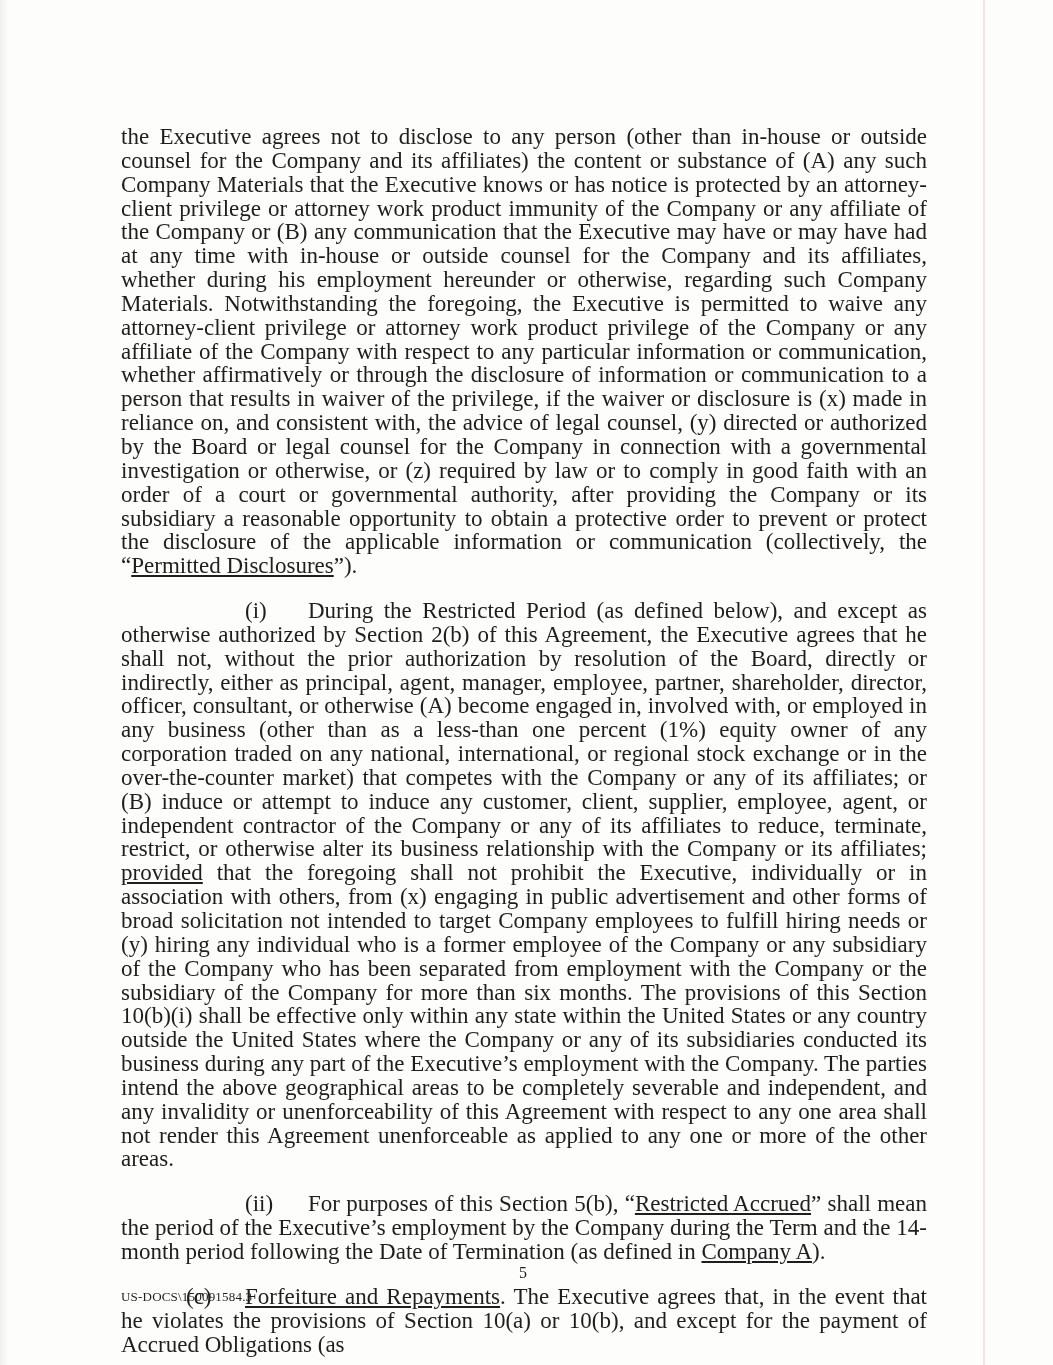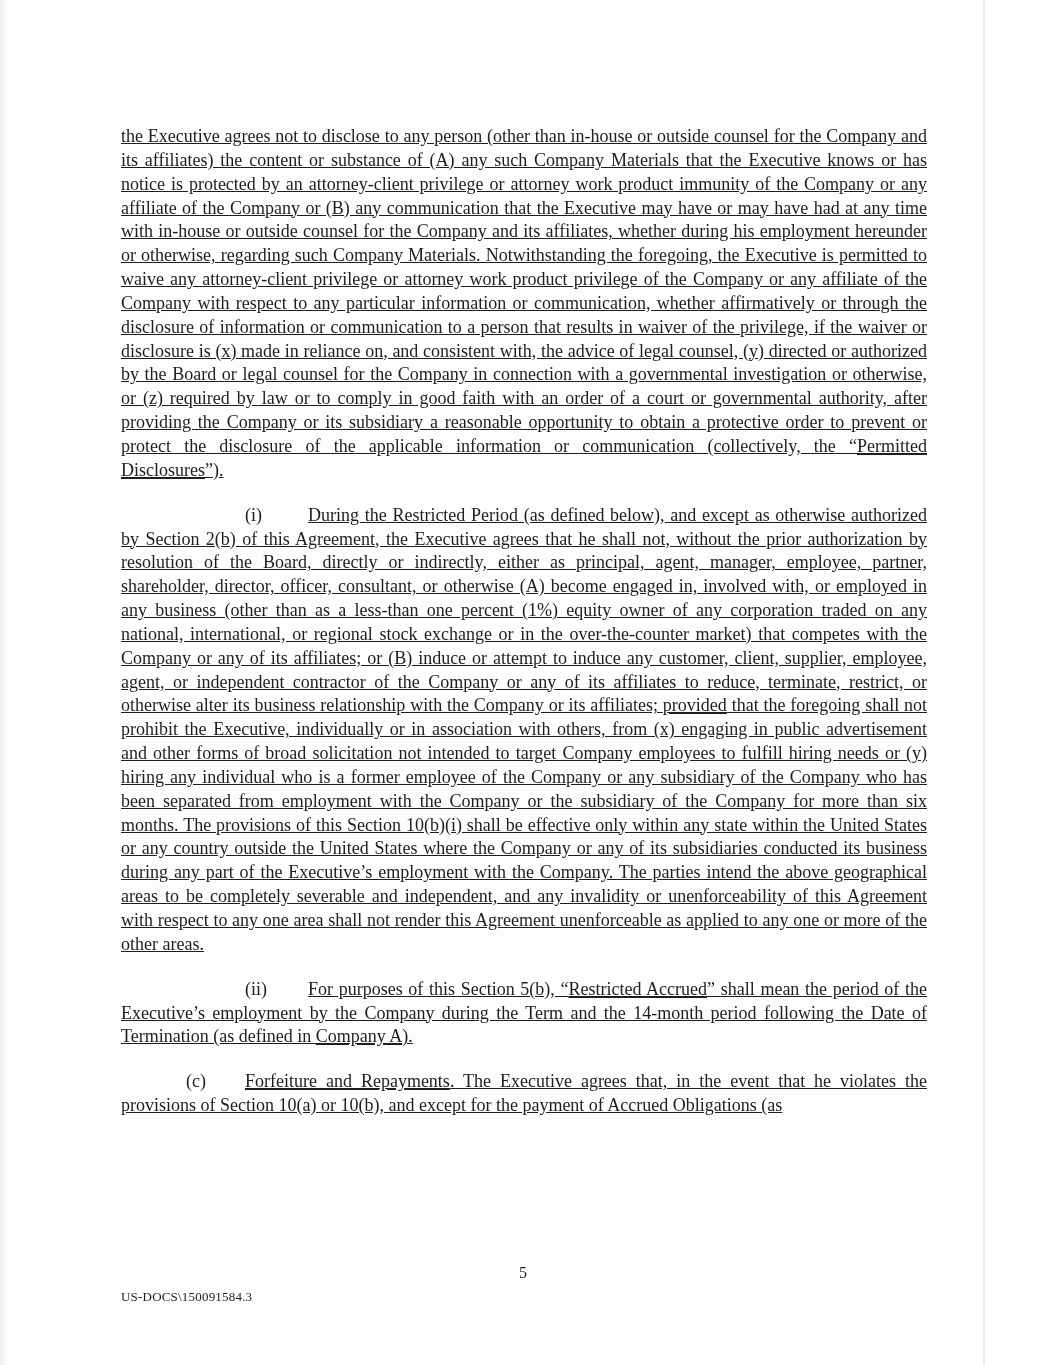--- a/index.html
+++ b/index.html
@@ -13,23 +13,22 @@
   .edge-line {
     position: absolute; left: 983px; top: 0; width: 2px; height: 1365px;
     background: #f6e3e8;
   }
   .left-shadow {
     position: absolute; left: 0; top: 0; width: 8px; height: 1365px;
     background: linear-gradient(to right, #efefef, #fdfdfc);
   }
   .page {
     position: absolute; left: 121px; top: 125px; width: 806px;
-    font-size: 18px; line-height: 23.85px;
+    font-size: 23px; line-height: 23.85px;
     text-align: justify;
-    text-decoration: underline;
   }
   p { margin: 0; }
   .para { margin-bottom: 21px; }
   .heading-line { margin-bottom: 21px; padding-left: 65px; }
   .heading-line .num { display: inline-block; width: 59px; }
   .indent2 { text-indent: 124px; }
   .sub-num { display: inline-block; width: 63px; text-indent: 0; }
   .indent1 { text-indent: 65px; }
   .lvl1-num { display: inline-block; width: 59px; text-indent: 0; }
   u { text-decoration: underline; text-underline-offset: 2px; }

